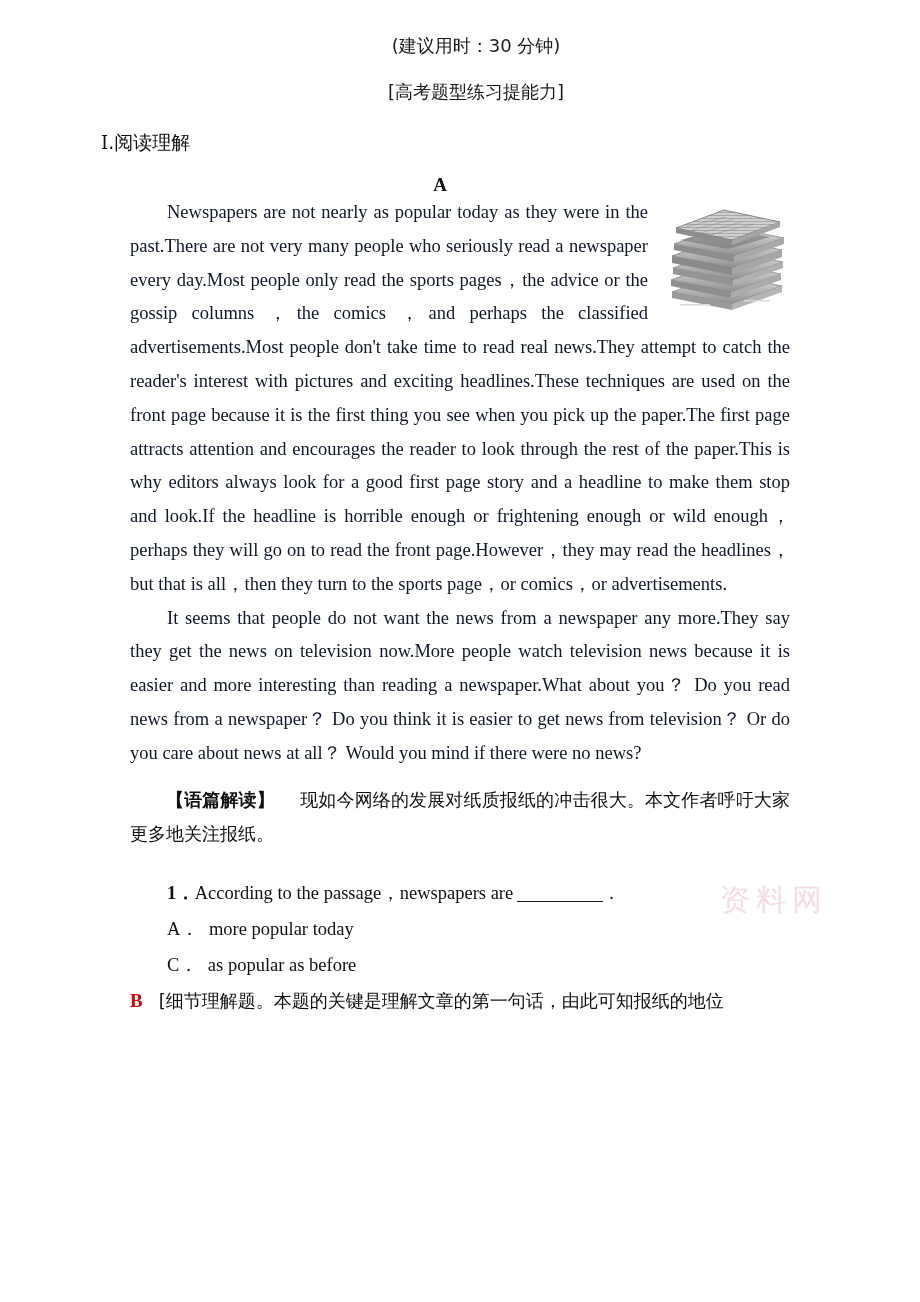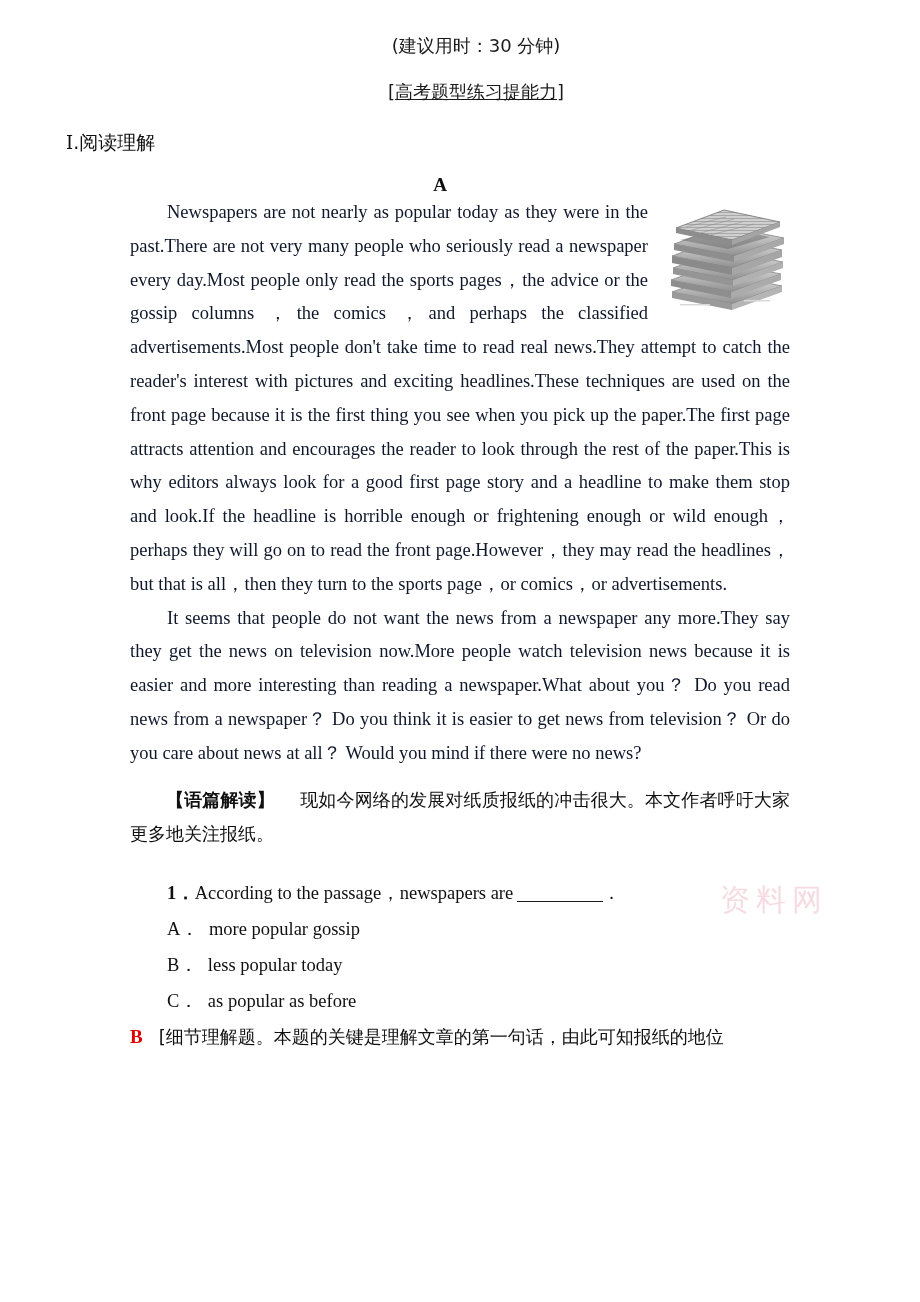--- a/index.html
+++ b/index.html
@@ -51,25 +51,25 @@
   }
 
   .subline {
     text-align: center;
     font-family: "DejaVu Sans", "Liberation Sans", sans-serif;
     font-size: 18px;
     color: #1a1a1a;
     padding-left: 32px;
   }
   .subline.time { margin-top: 34px; }
-  .subline.tag  { margin-top: 22px; text-decoration: underline; }
+  .subline.tag  { margin-top: 22px; }
 
   .section-head {
     margin: 0;
-    padding-left: 66px;
+    padding-left: 101px;
     padding-top: 26px;
     font-family: "DejaVu Sans", "Liberation Sans", sans-serif;
     font-size: 19px;
   }
   .section-head .rn {
     font-family: "Liberation Serif", "DejaVu Serif", serif;
     font-size: 18px;
   }
 
   .passage-label {
@@ -265,24 +265,21 @@
   <div class="analysis">
     <b>【语篇解读】</b><span class="sep"></span><span>现如今网络的发展对纸质报纸的冲击很大。本文作者呼吁大家更多地关注报纸。</span>
   </div>
 
   <div class="question">
     <span class="qnum">1．</span><span>According to the passage，newspapers are</span><span class="blank"></span><span>.</span>
   </div>
 
   <ul class="options">
     <li>
-      <span class="opt-letter">A．</span><span class="opt-text">more popular gossip</span>
-    </li>
-    <li>
-      <span class="opt-letter">B．</span><span class="opt-text">less popular today</span>
+      <span class="opt-letter">A．</span><span class="opt-text">more popular today</span>
     </li>
     <li>
       <span class="opt-letter">C．</span><span class="opt-text">as popular as before</span>
     </li>
   </ul>
 
   <div class="answer-line">
     <span class="ans">B</span><span class="ans-text">[细节理解题。本题的关键是理解文章的第一句话，由此可知报纸的地位</span>
   </div>
 

